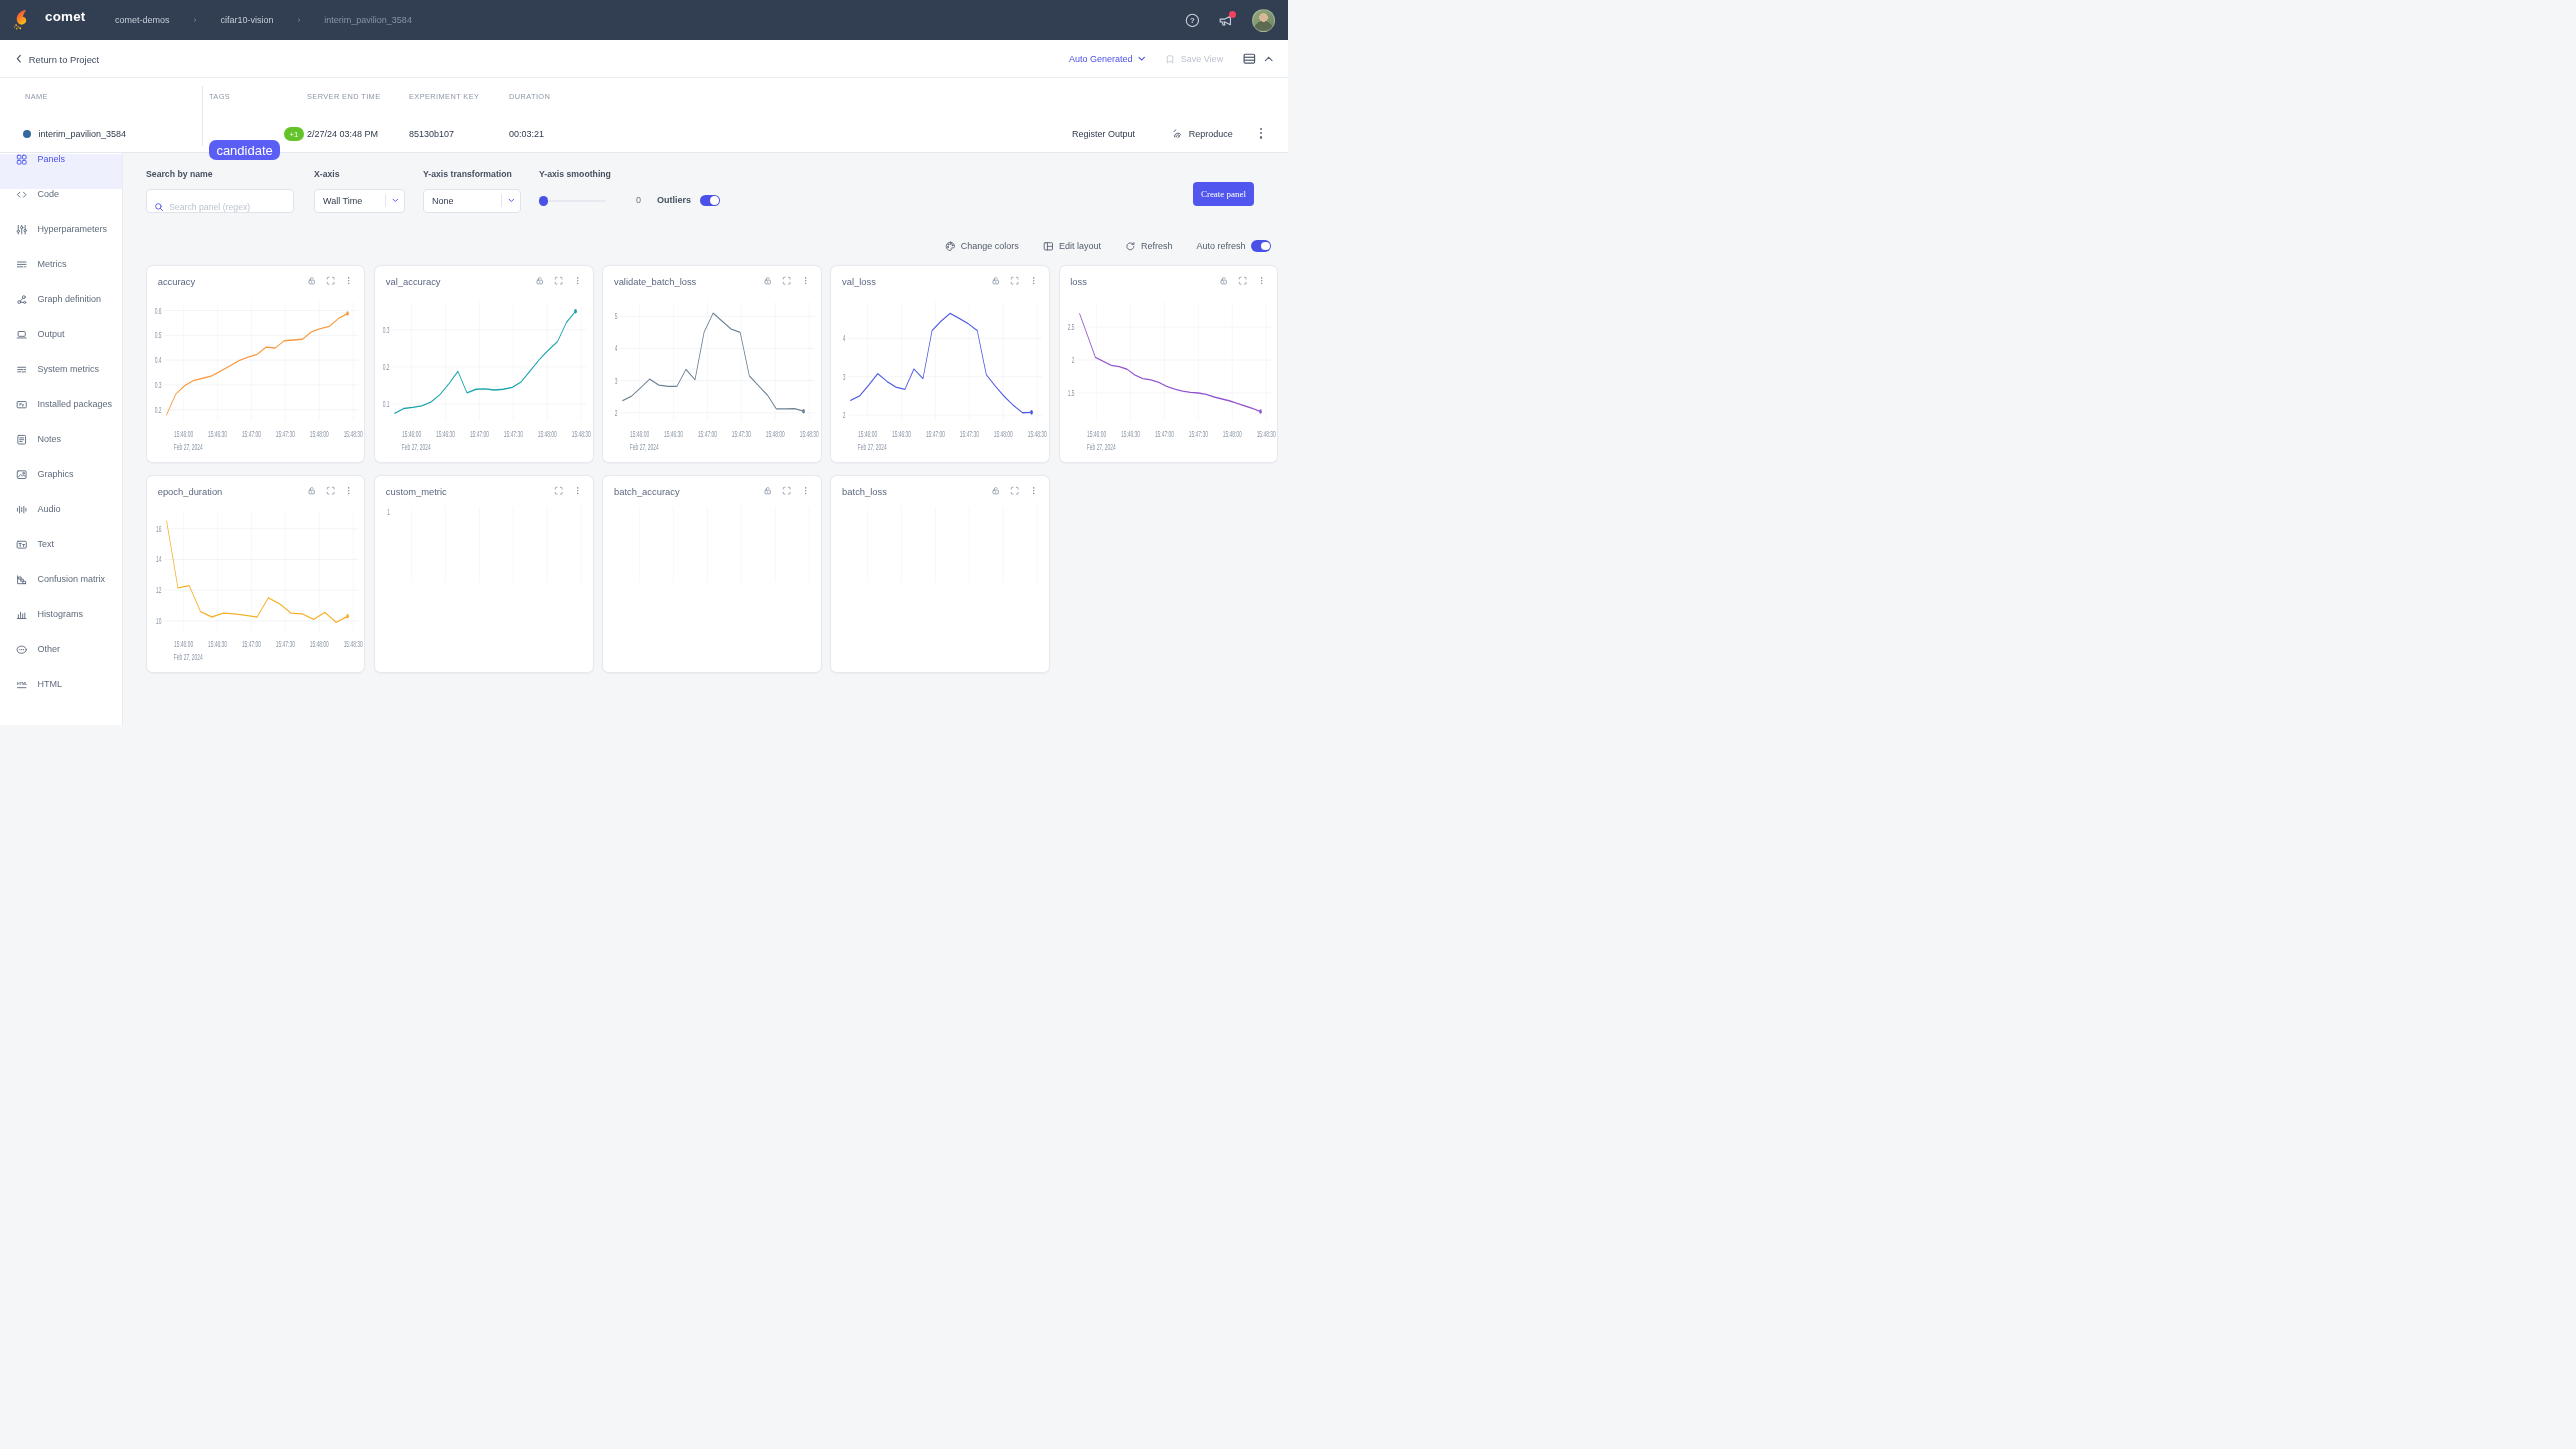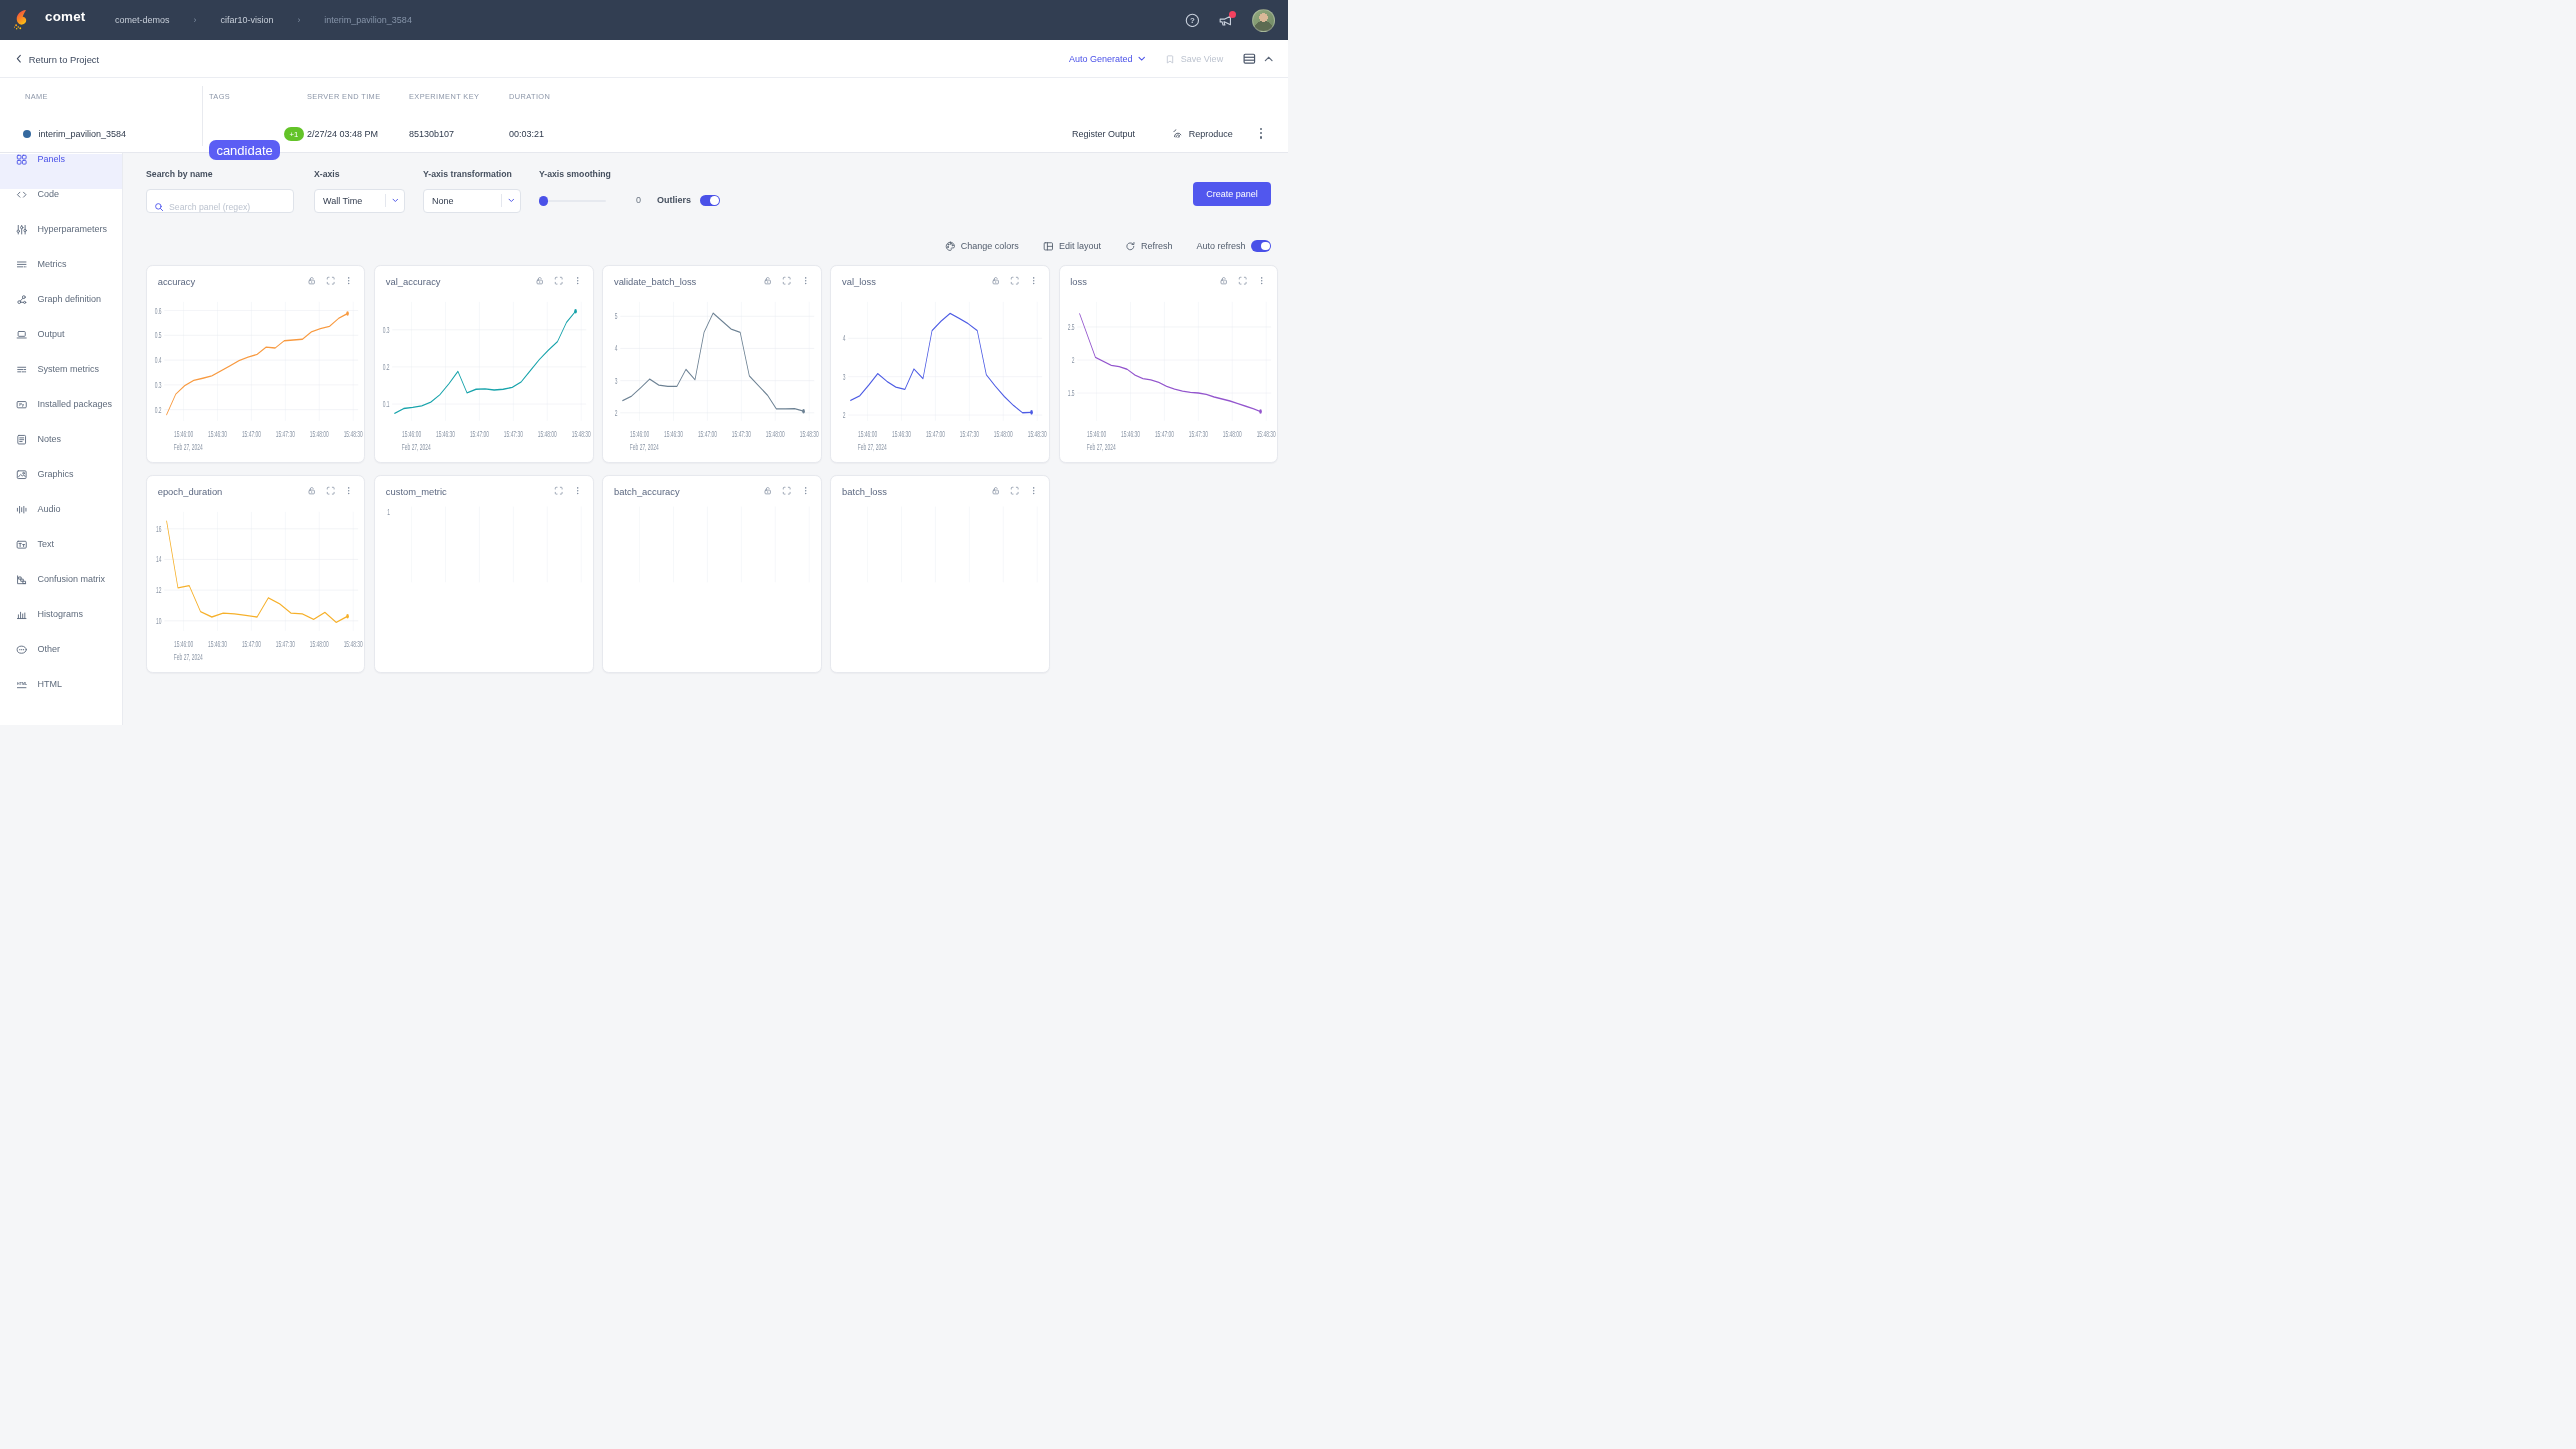--- a/index.html
+++ b/index.html
@@ -63,21 +63,21 @@
   .select .val { flex:1; padding-left:8px; font-size:9px; color:#323c4e; }
   .select .chev { width:19px; height:12.7px; border-left:0.7px solid #e4e7ee; display:flex; align-items:center; justify-content:center; }
   .slider { position:absolute; left:539px; top:195px; width:67px; height:12px; cursor:pointer; }
   .slider .track { position:absolute; top:4.7px; left:0; right:0; height:2.7px; border-radius:1.3px; background:#e6e9ef; }
   .slider .knob { position:absolute; top:1.3px; left:0; width:9.4px; height:9.4px; border-radius:50%; background:#4a51e8; }
   .small-val { position:absolute; left:636px; top:195px; font-size:9px; color:#6a7482; }
   .toggle { width:20px; height:11.4px; border-radius:6px; background:#4a51e8; position:relative; cursor:pointer; flex:none; }
   .toggle i { position:absolute; top:1.3px; right:1.3px; width:8.7px; height:8.7px; border-radius:50%; background:#fff; }
   .outliers-lbl { position:absolute; left:657px; top:195px; font-size:9px; font-weight:700; color:#46505f; }
   .outliers-toggle { position:absolute; left:700px; top:195px; }
-  .create-btn { position:absolute; left:1193px; top:182px; width:78px; height:23.5px; background:#5157ee; color:#fff; font-size:9px; border:none; border-radius:4px; cursor:pointer; font-family:Liberation Sans, sans-serif; display:flex; align-items:center; justify-content:center; }
+  .create-btn { position:absolute; left:1193px; top:182px; width:61px; height:23.5px; background:#5157ee; color:#fff; font-size:9px; border:none; border-radius:4px; cursor:pointer; font-family:Liberation Serif, serif; display:flex; align-items:center; justify-content:center; }
   .toolbar2 { position:absolute; top:235px; right:17px; height:14.8px; display:flex; align-items:center; gap:24px; font-size:9px; color:#525d6d; }
   .toolbar2 .t-item { display:flex; align-items:center; gap:5.4px; cursor:pointer;margin-top:7px; }
   .toolbar2 svg { width:10.7px; height:10.7px; stroke:#525d6d; fill:none; stroke-width:1.3; stroke-linecap:round; stroke-linejoin:round; }
 
   
   .grid { position:absolute; left:146px; top:265px; width:1132px; display:grid; grid-template-columns:repeat(5,1fr); gap:12px 8.7px; }
   .panel { position:relative; height:198px; background:#fff; border:0.7px solid #e7e9ee; border-radius:6.7px; box-shadow:0 0.7px 1.3px rgba(20,30,60,.04); overflow:hidden; }
   .panel-head { position:absolute; top:0; left:0; right:0; height:27px; display:flex; align-items:flex-start; padding:10px 10.7px 0; z-index:2; }
   .panel-title { font-size:9.4px; color:#5c6880; }
   .panel-icons { margin-left:auto; display:flex; gap:9.4px; align-items:center; }

